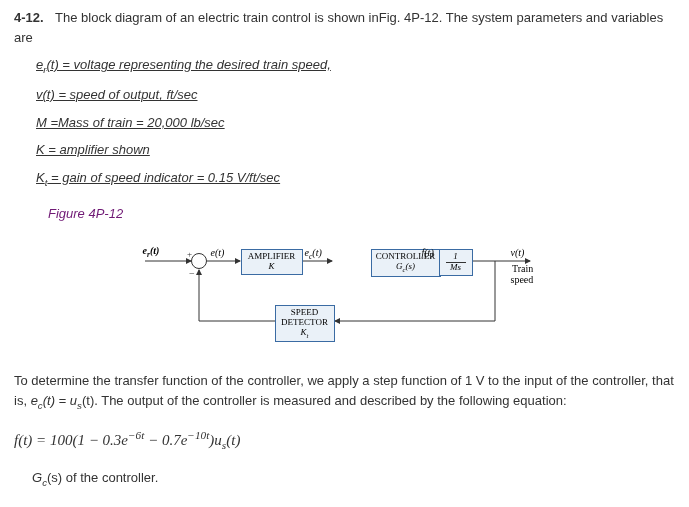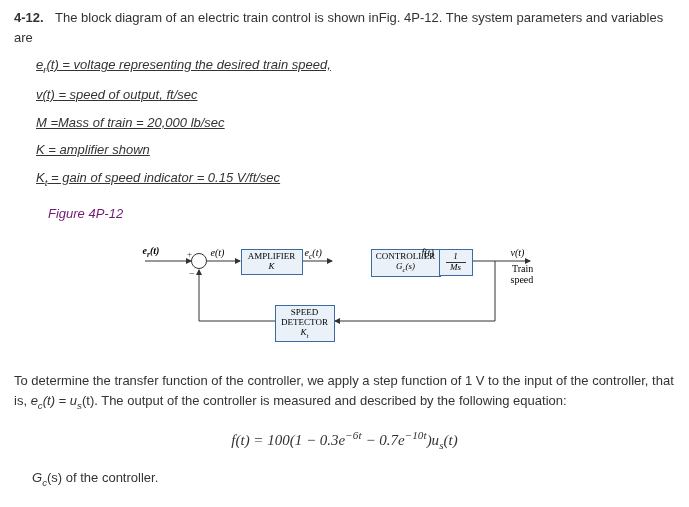--- a/index.html
+++ b/index.html
@@ -9,21 +9,21 @@
     margin: 0;
     padding: 8px 14px;
     width: 689px;
     box-sizing: border-box;
     line-height: 1.5;
   }
   .problem-line { margin-bottom: 8px; }
   .label { font-weight: bold; margin-right: 8px; text-align: right; }
   .param { margin: 8px 0 8px 22px; font-style: italic; text-decoration: underline; }
   .figure-label { color: #701a75; font-style: italic; margin: 14px 0 10px 34px; }
-  .equation { text-align: center; margin: 14px 0; font-family: 'Times New Roman', serif; font-size: 15px; }
+  .equation { text-align: left; margin: 14px 0; font-family: 'Times New Roman', serif; font-size: 15px; }
   .subq { margin: 10px 0 4px 0; }
   .indent { margin-left: 18px; }
   sub { font-size: 0.75em; }
   sup { font-size: 0.75em; }
 
   
   .diagram-wrap { width: 100%; display: flex; justify-content: center; margin: 6px 0 18px 0; }
   .diagram { position: relative; width: 420px; height: 120px; font-family: 'Times New Roman', serif; font-size: 10px; color: #000; }
   .sig { position: absolute; font-style: italic; }
   .box { position: absolute; border: 1px solid #3a6ba3; background: #eaf1f8; text-align: center; line-height: 1.1; padding: 2px 0; font-size: 9px; }

